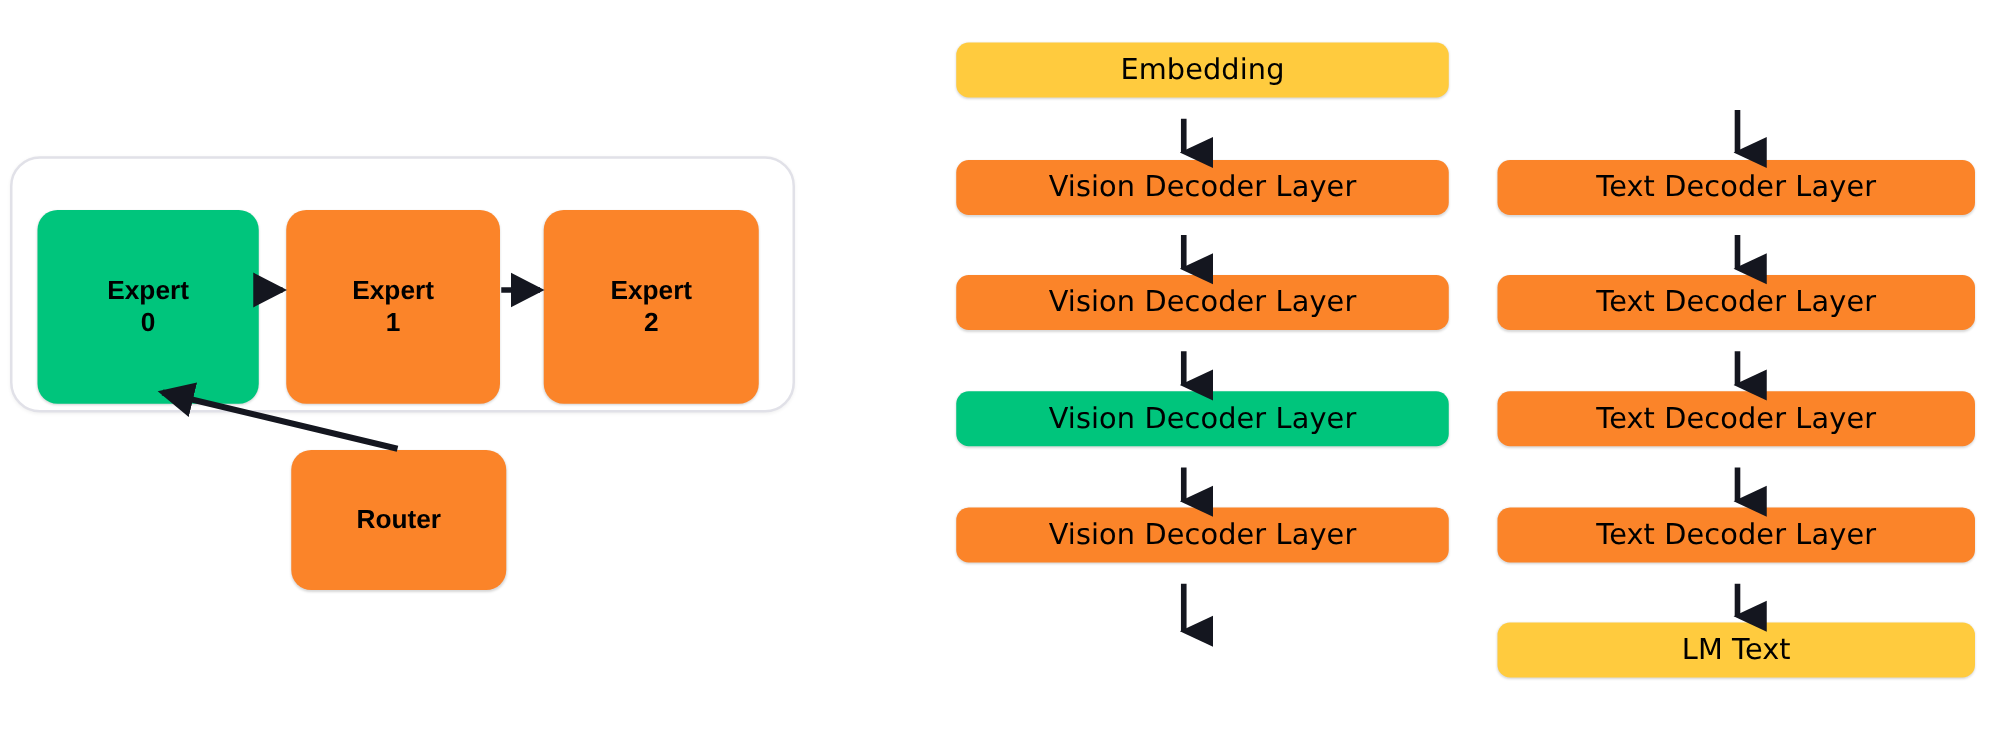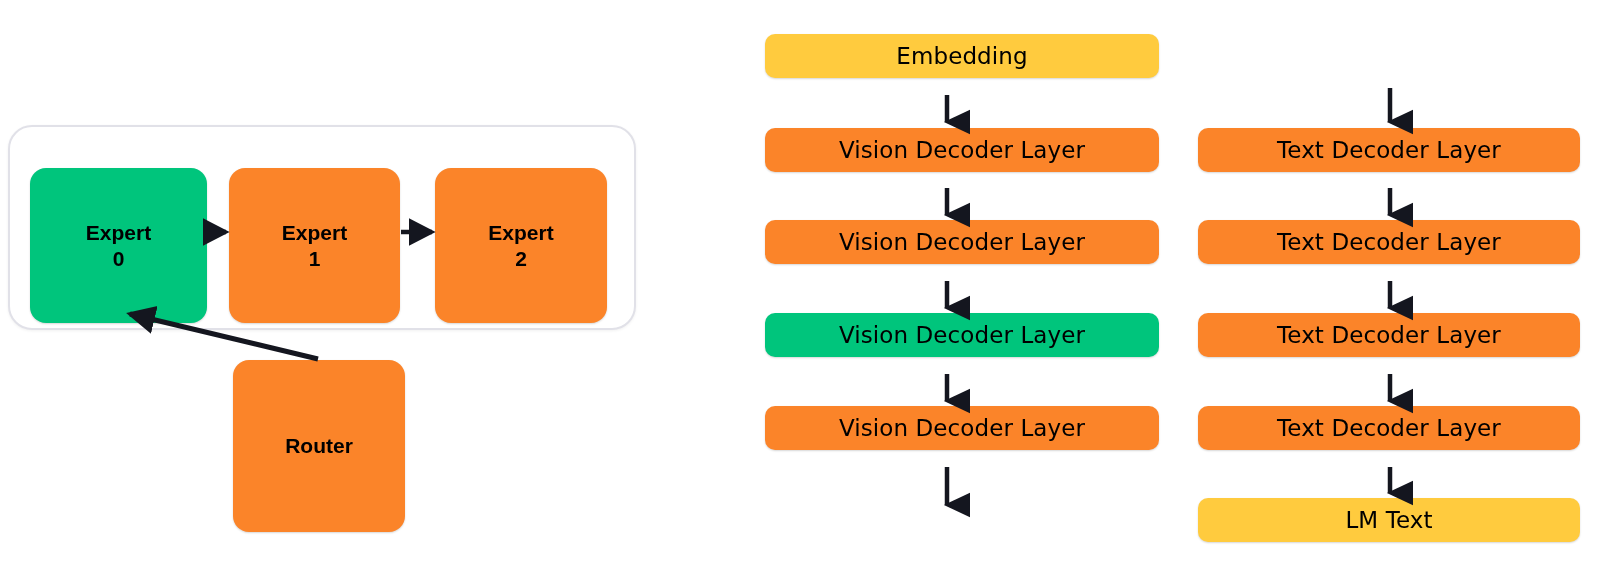--- a/index.html
+++ b/index.html
@@ -57,21 +57,21 @@
   #expert-2 { left: 435px; width: 172px; background: #fb8429; }
 
   #router-box {
     border-radius: 16px;
     font-family: "Liberation Sans", sans-serif;
     font-weight: bold;
     font-size: 21px;
     left: 233px;
     top: 360px;
     width: 172px;
-    height: 172px;
+    height: 112px;
     background: #fb8429;
   }
 
   
   #moe-arrows {
     position: absolute;
     left: 0;
     top: 0;
     width: 700px;
     height: 588px;

